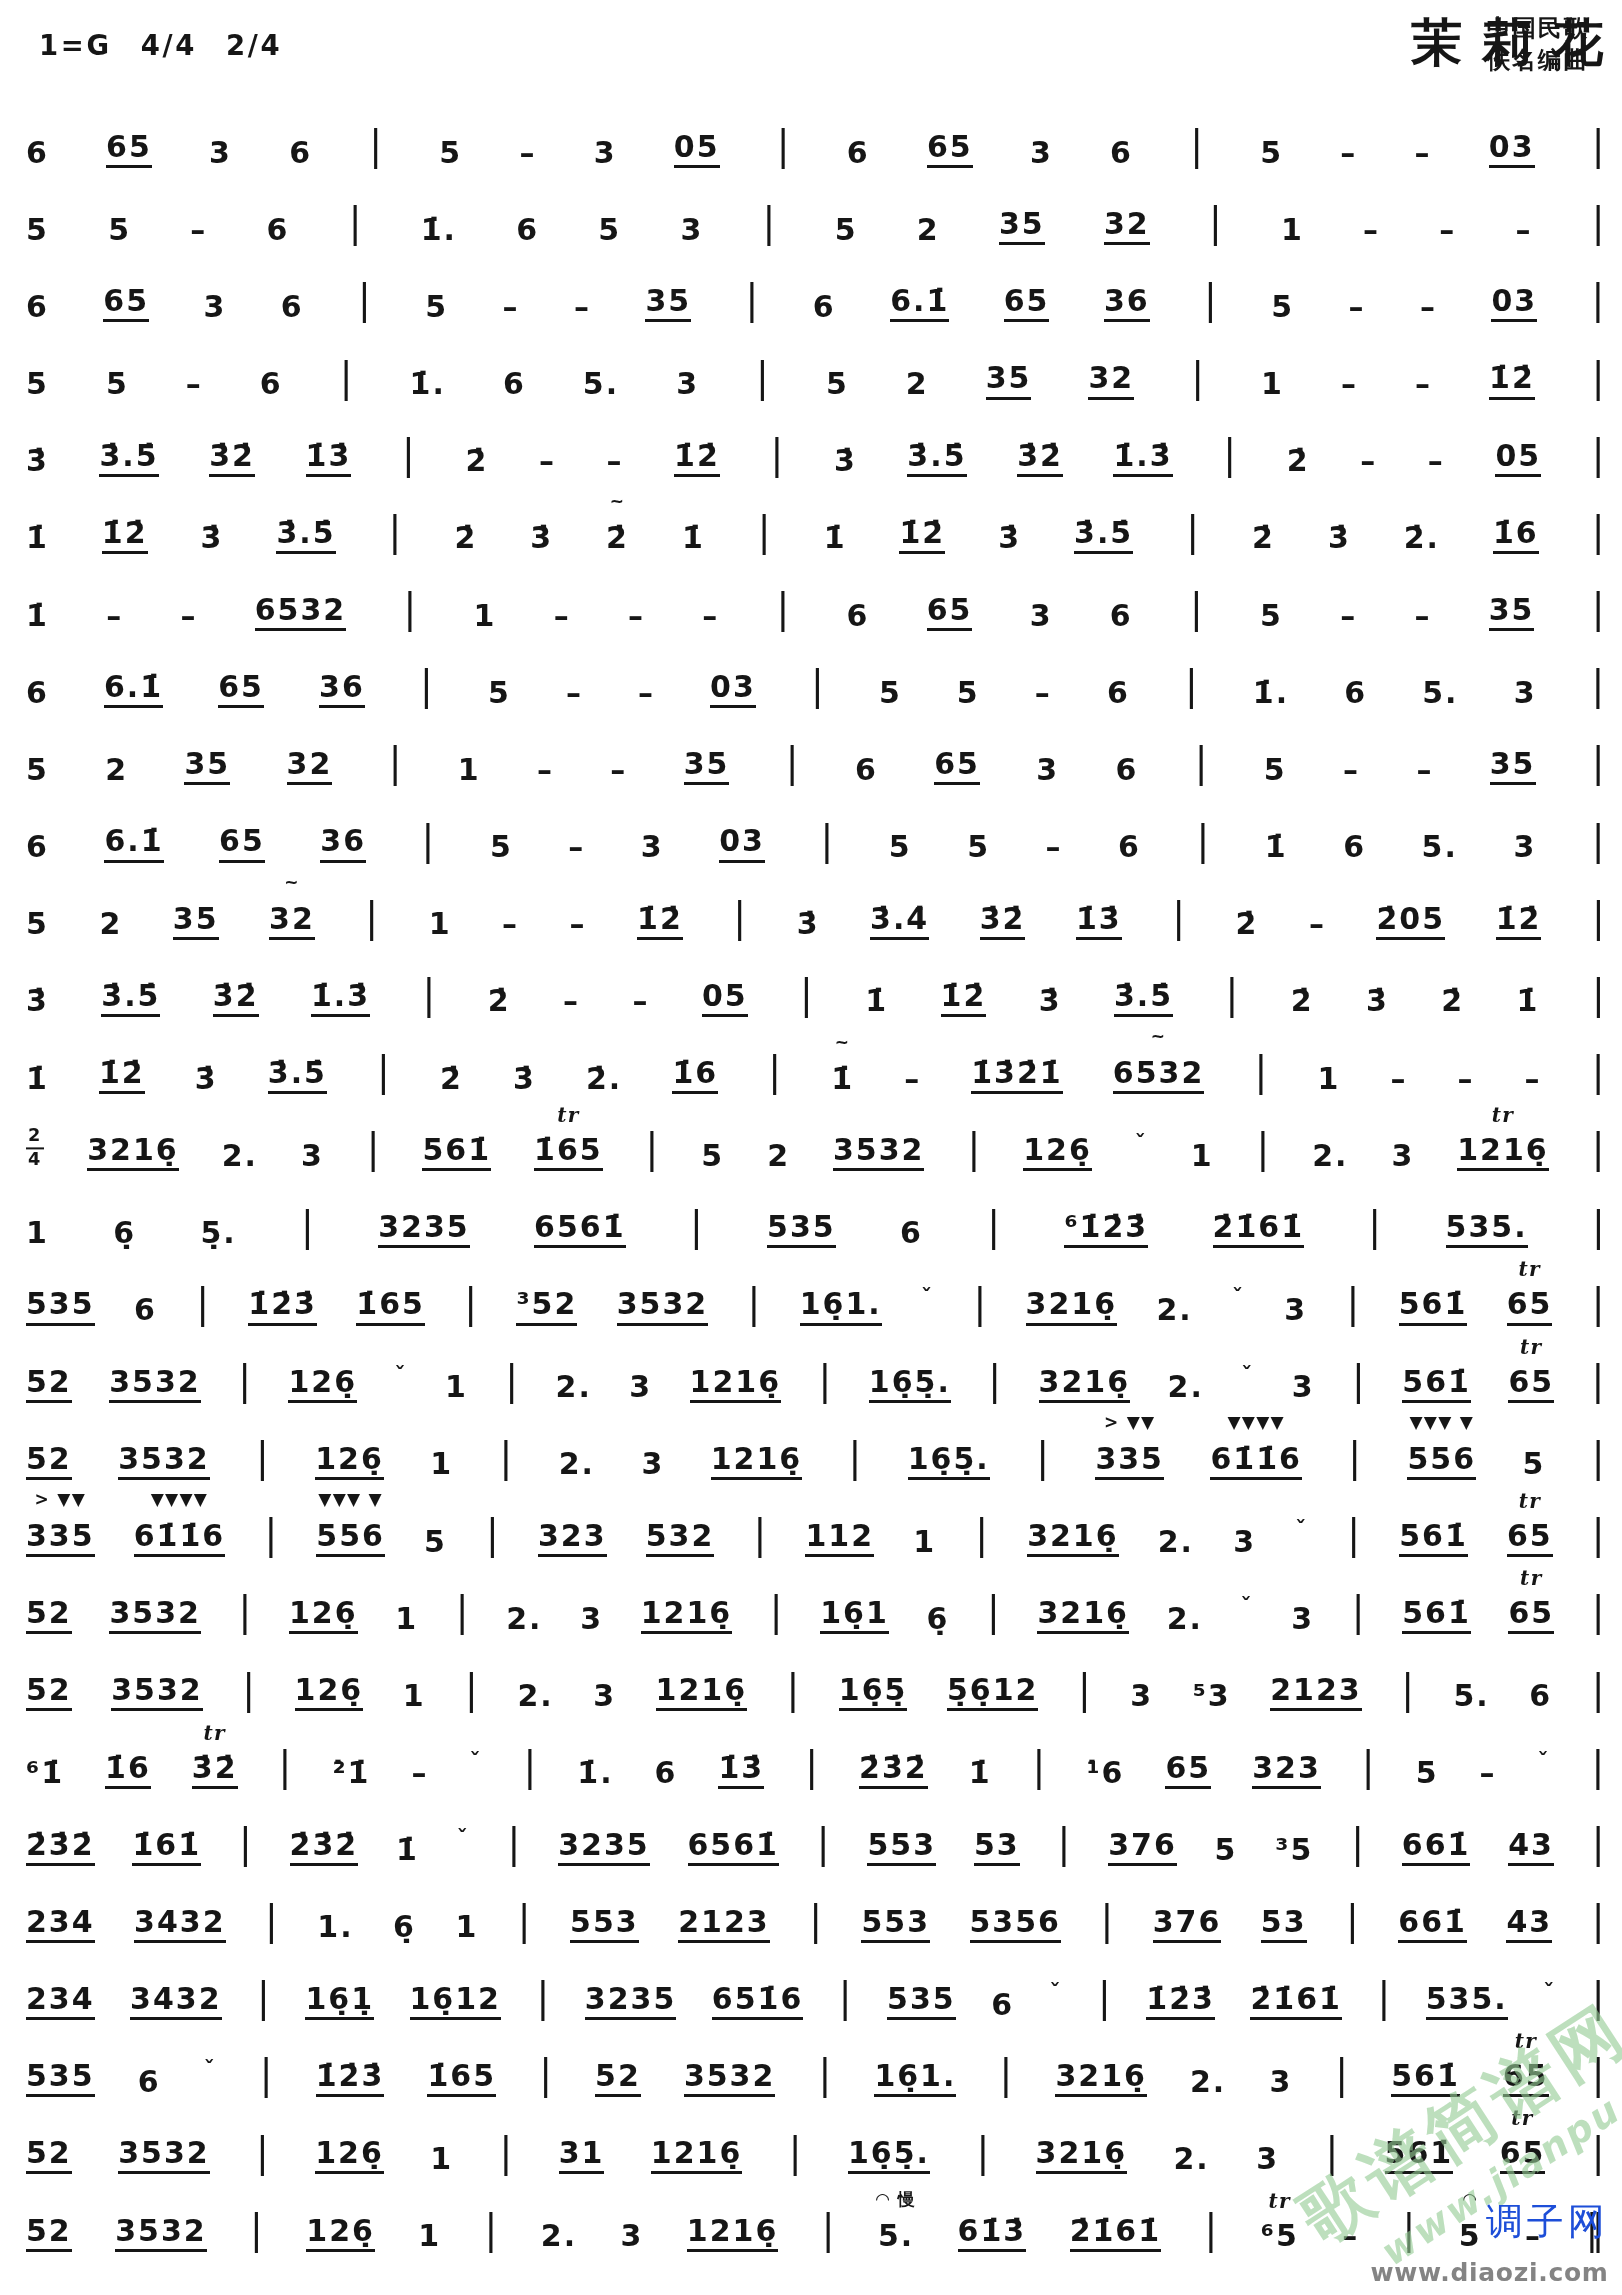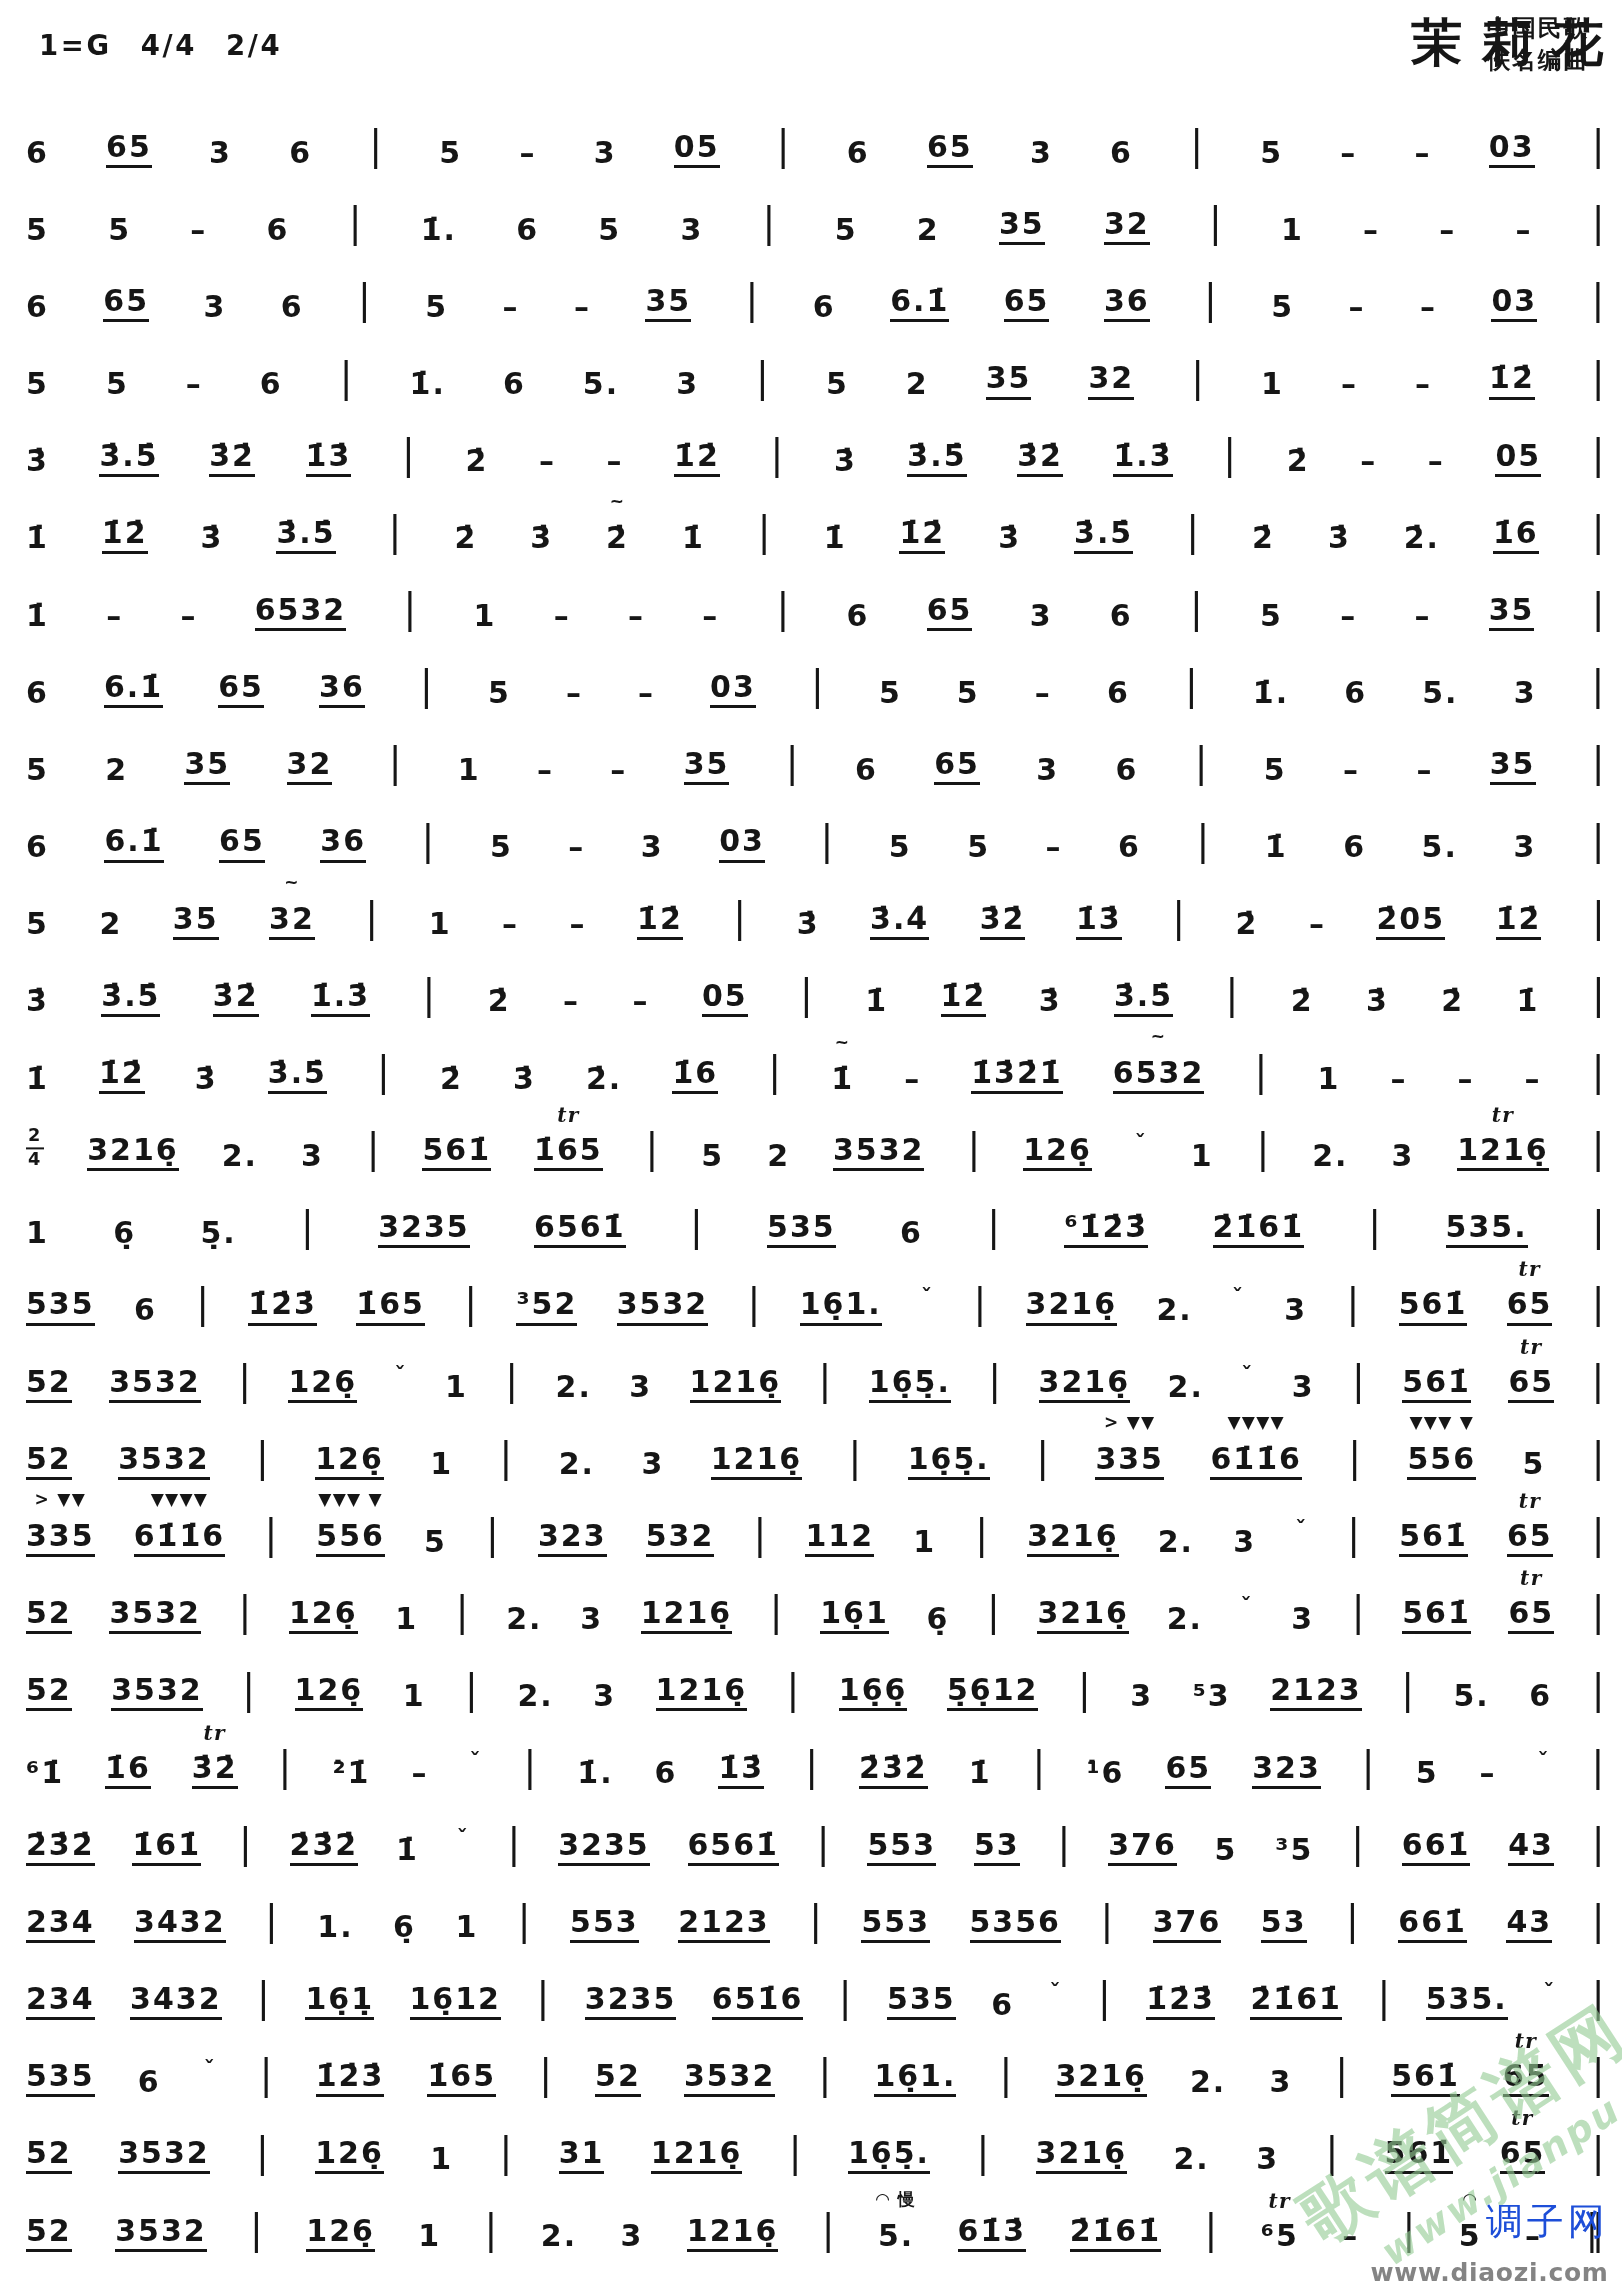--- a/index.html
+++ b/index.html
@@ -532,21 +532,21 @@
       <span class="token beam">52</span>
       <span class="token beam">3532</span>
       <span class="token bar">|</span>
       <span class="token beam">126̣</span>
       <span class="token">1</span>
       <span class="token bar">|</span>
       <span class="token">2.</span>
       <span class="token">3</span>
       <span class="token beam">1216̣</span>
       <span class="token bar">|</span>
-      <span class="token beam">16̣6̣</span>
+      <span class="token beam">16̣5̣</span>
       <span class="token beam">5̣6̣12</span>
       <span class="token bar">|</span>
       <span class="token">3</span>
       <span class="token">⁵3</span>
       <span class="token beam">2123</span>
       <span class="token bar">|</span>
       <span class="token">5.</span>
       <span class="token">6</span>
       <span class="token bar">|</span>
     </div>

